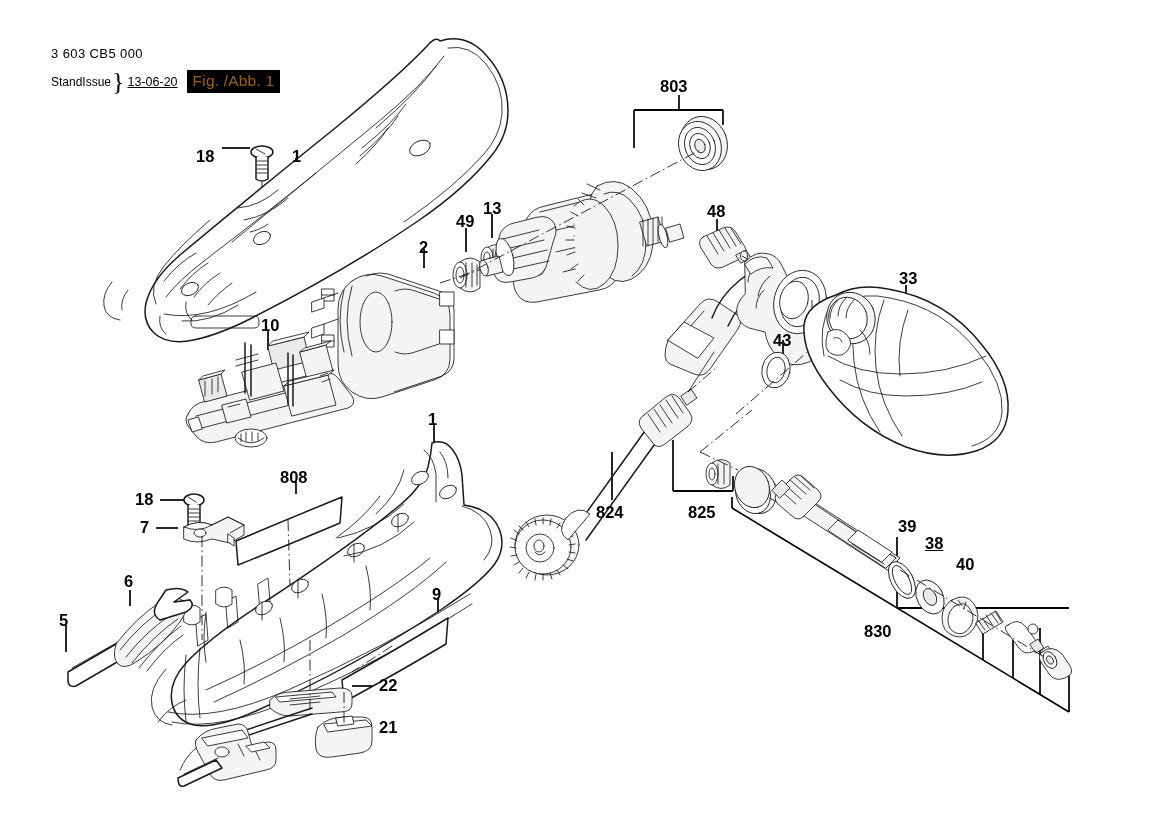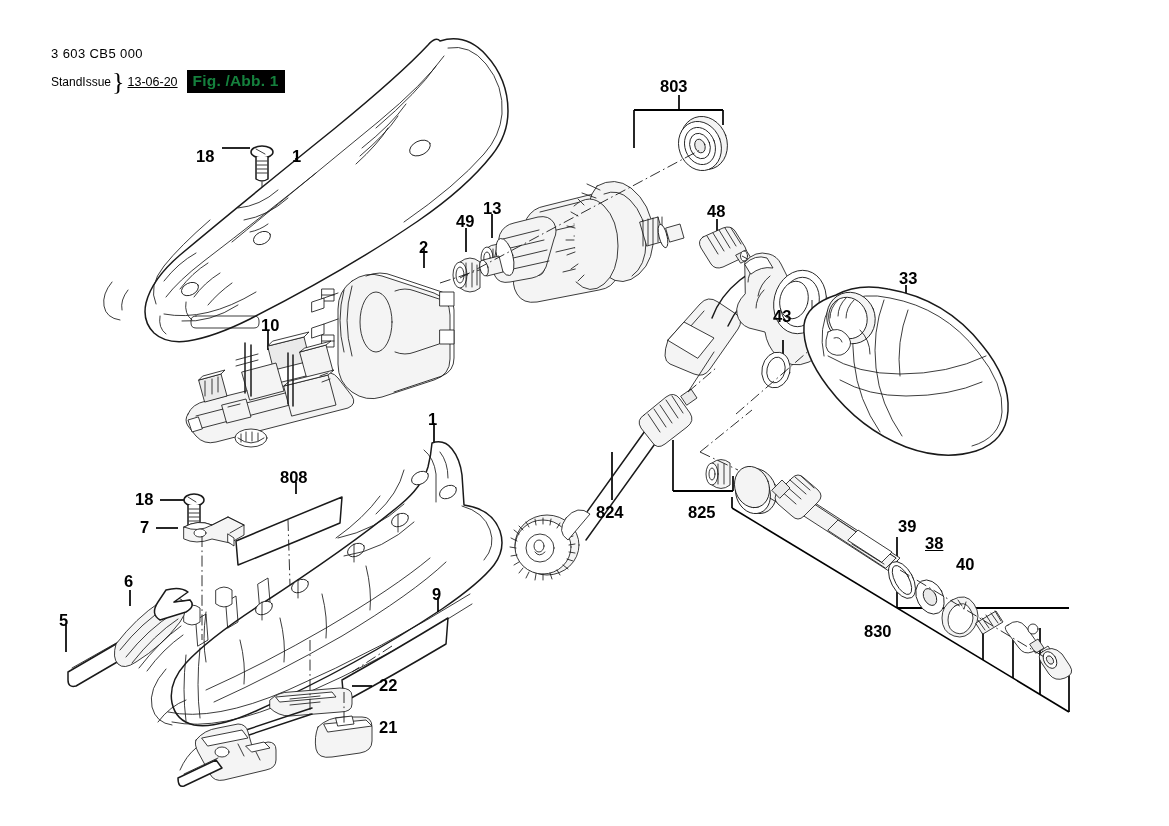--- a/index.html
+++ b/index.html
@@ -21,21 +21,21 @@
   }
   .hdr-issue .two{
     display:flex;flex-direction:row;line-height:12px;font-size:12px;
   }
   .hdr-issue .brace{
     font-size:26px;line-height:22px;margin-left:1px;margin-right:3px;
     font-family:"Liberation Serif", serif;font-weight:300;
   }
   .hdr-issue .date{font-size:12.5px;margin-right:9px;text-decoration:underline;}
   .fig-badge{
-    background:#000;color:#15803d;font-weight:bold;font-size:15.5px;
+    background:#000;color:#a16207;font-weight:normal;font-size:15.5px;
     padding:2px 6px 3px 6px;letter-spacing:.2px;white-space:nowrap;
   }
 
   
   .footer{
     position:absolute;left:980px;top:729px;
     font-size:11.5px;line-height:13.6px;white-space:nowrap;
   }
 
   
@@ -474,21 +474,21 @@
   </svg>
 
   <div class="lbl" style="left:196px;top:148px;">18</div>
   <div class="lbl" style="left:292px;top:148px;">1</div>
   <div class="lbl" style="left:660px;top:78px;">803</div>
   <div class="lbl" style="left:456px;top:213px;">49</div>
   <div class="lbl" style="left:483px;top:200px;">13</div>
   <div class="lbl" style="left:707px;top:203px;">48</div>
   <div class="lbl" style="left:419px;top:239px;">2</div>
   <div class="lbl" style="left:899px;top:270px;">33</div>
-  <div class="lbl" style="left:773px;top:308px;">43</div>
+  <div class="lbl" style="left:773px;top:332px;">43</div>
   <div class="lbl" style="left:261px;top:317px;">10</div>
   <div class="lbl" style="left:428px;top:411px;">1</div>
   <div class="lbl" style="left:280px;top:469px;">808</div>
   <div class="lbl" style="left:135px;top:491px;">18</div>
   <div class="lbl" style="left:140px;top:519px;">7</div>
   <div class="lbl" style="left:596px;top:504px;">824</div>
   <div class="lbl" style="left:688px;top:504px;">825</div>
   <div class="lbl" style="left:898px;top:518px;">39</div>
   <div class="lbl" style="left:925px;top:535px;text-decoration:underline;">38</div>
   <div class="lbl" style="left:956px;top:556px;">40</div>

